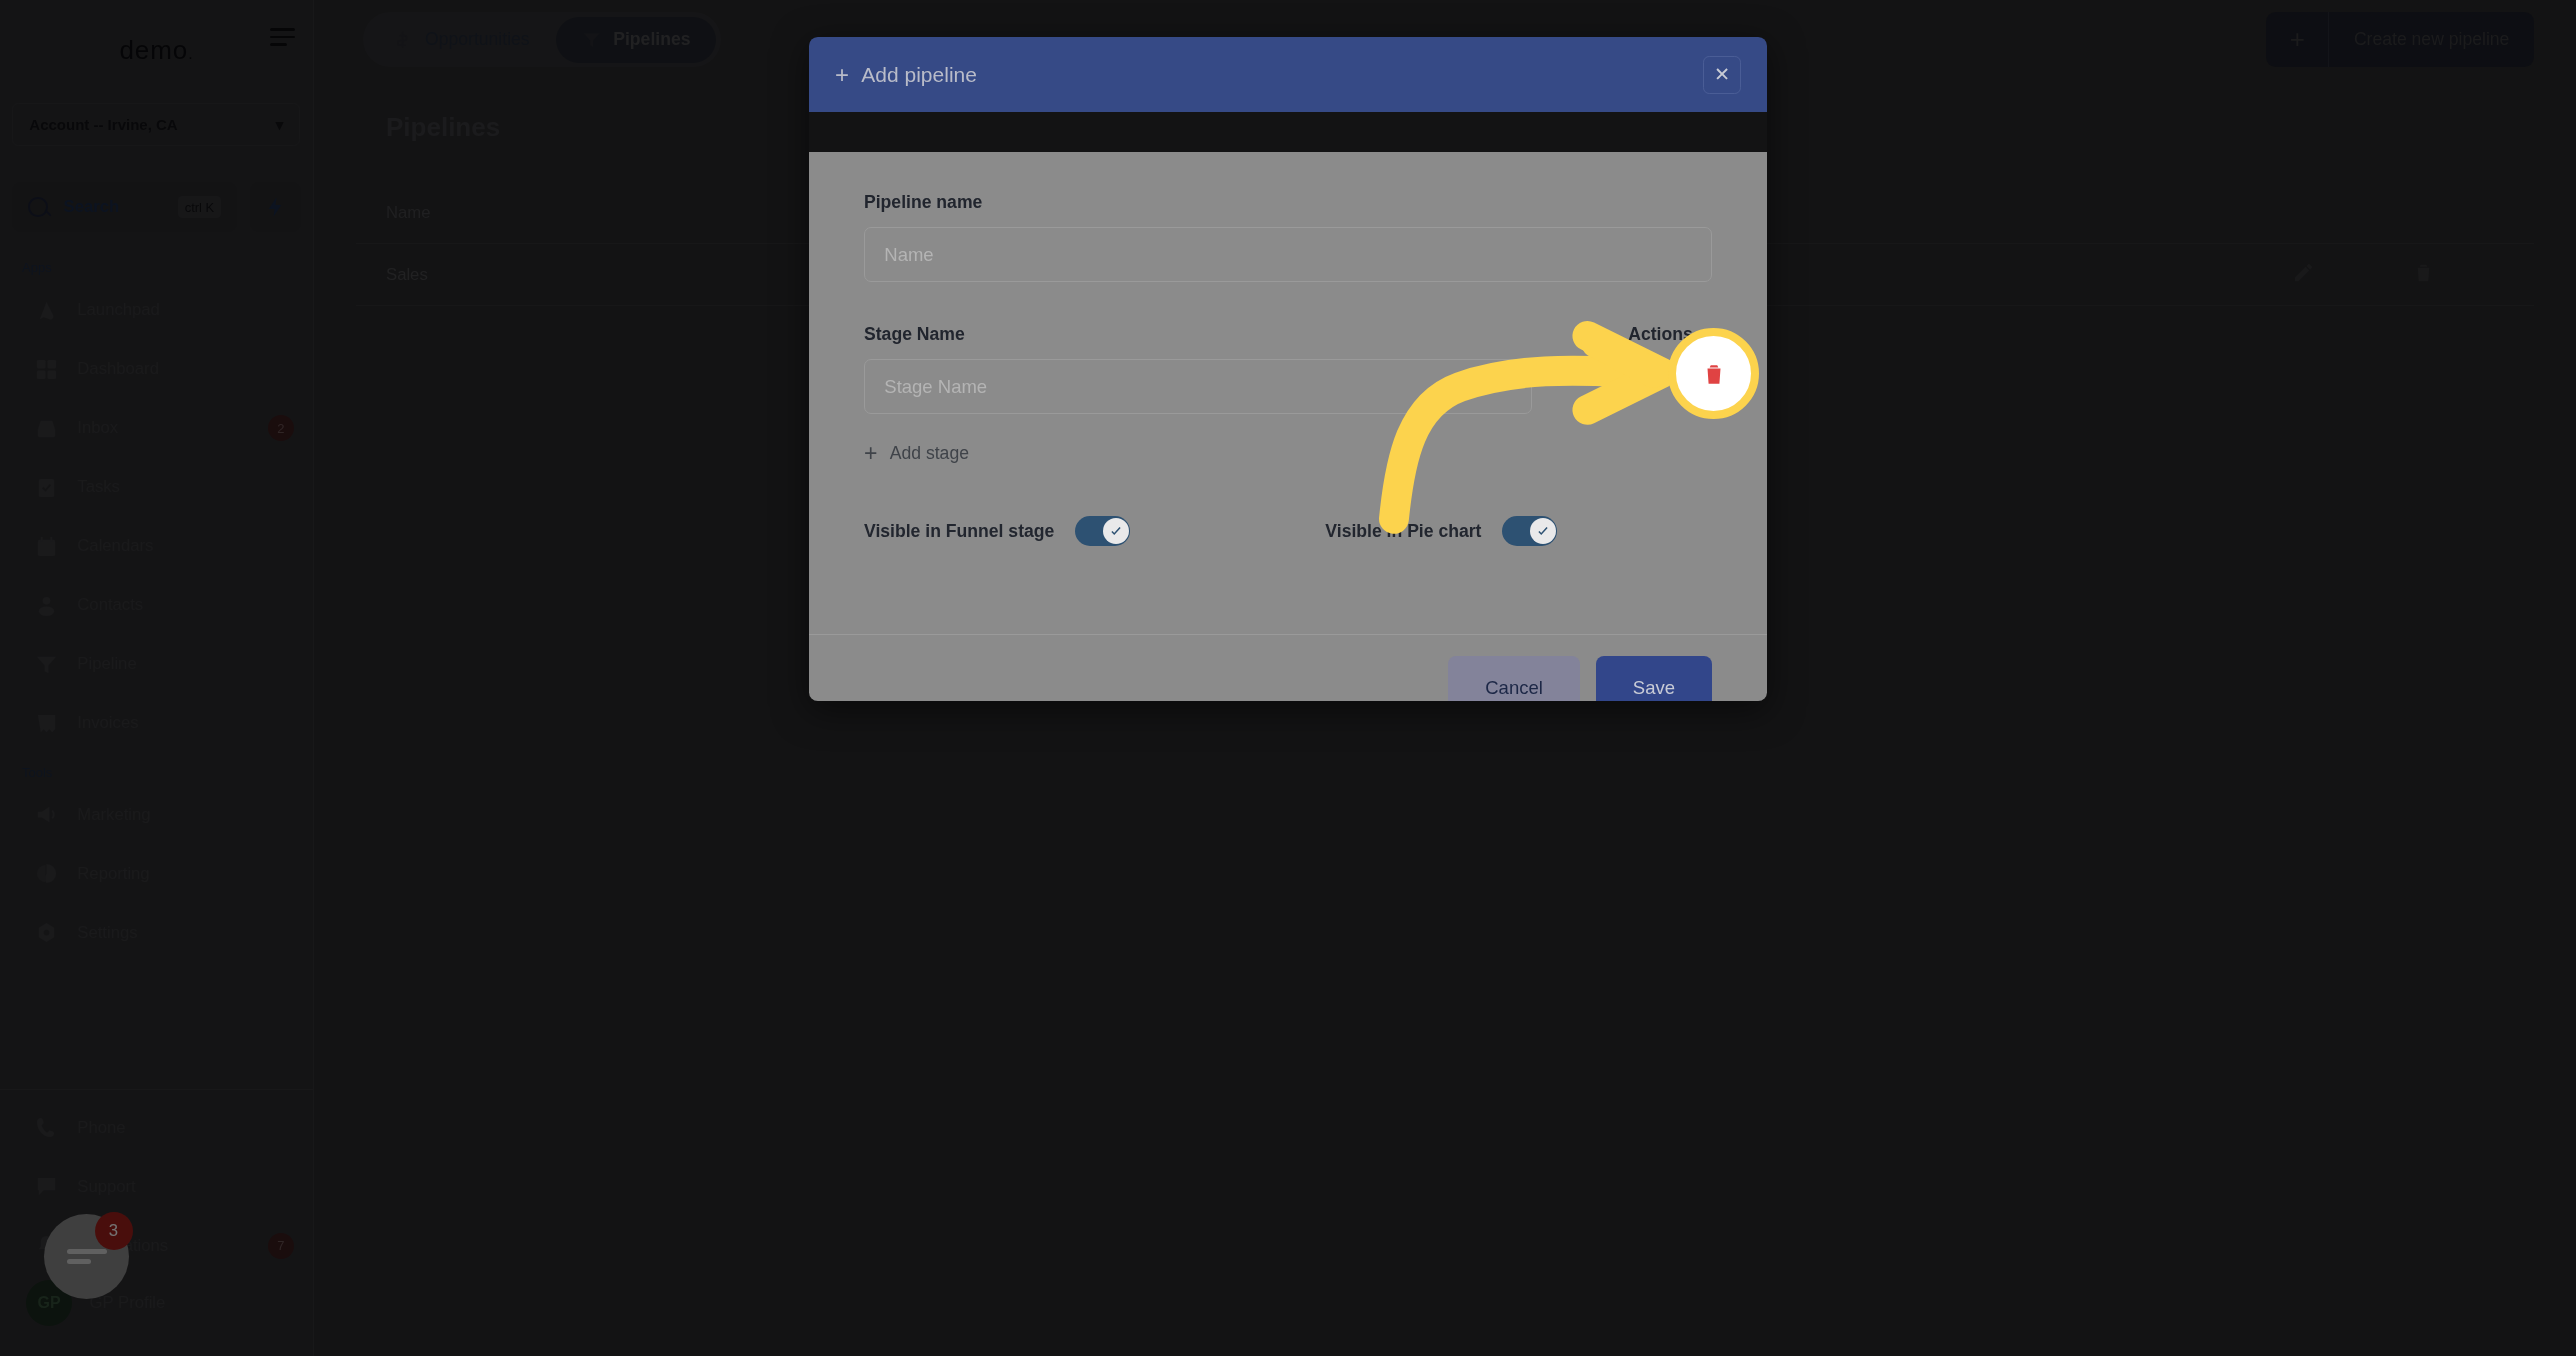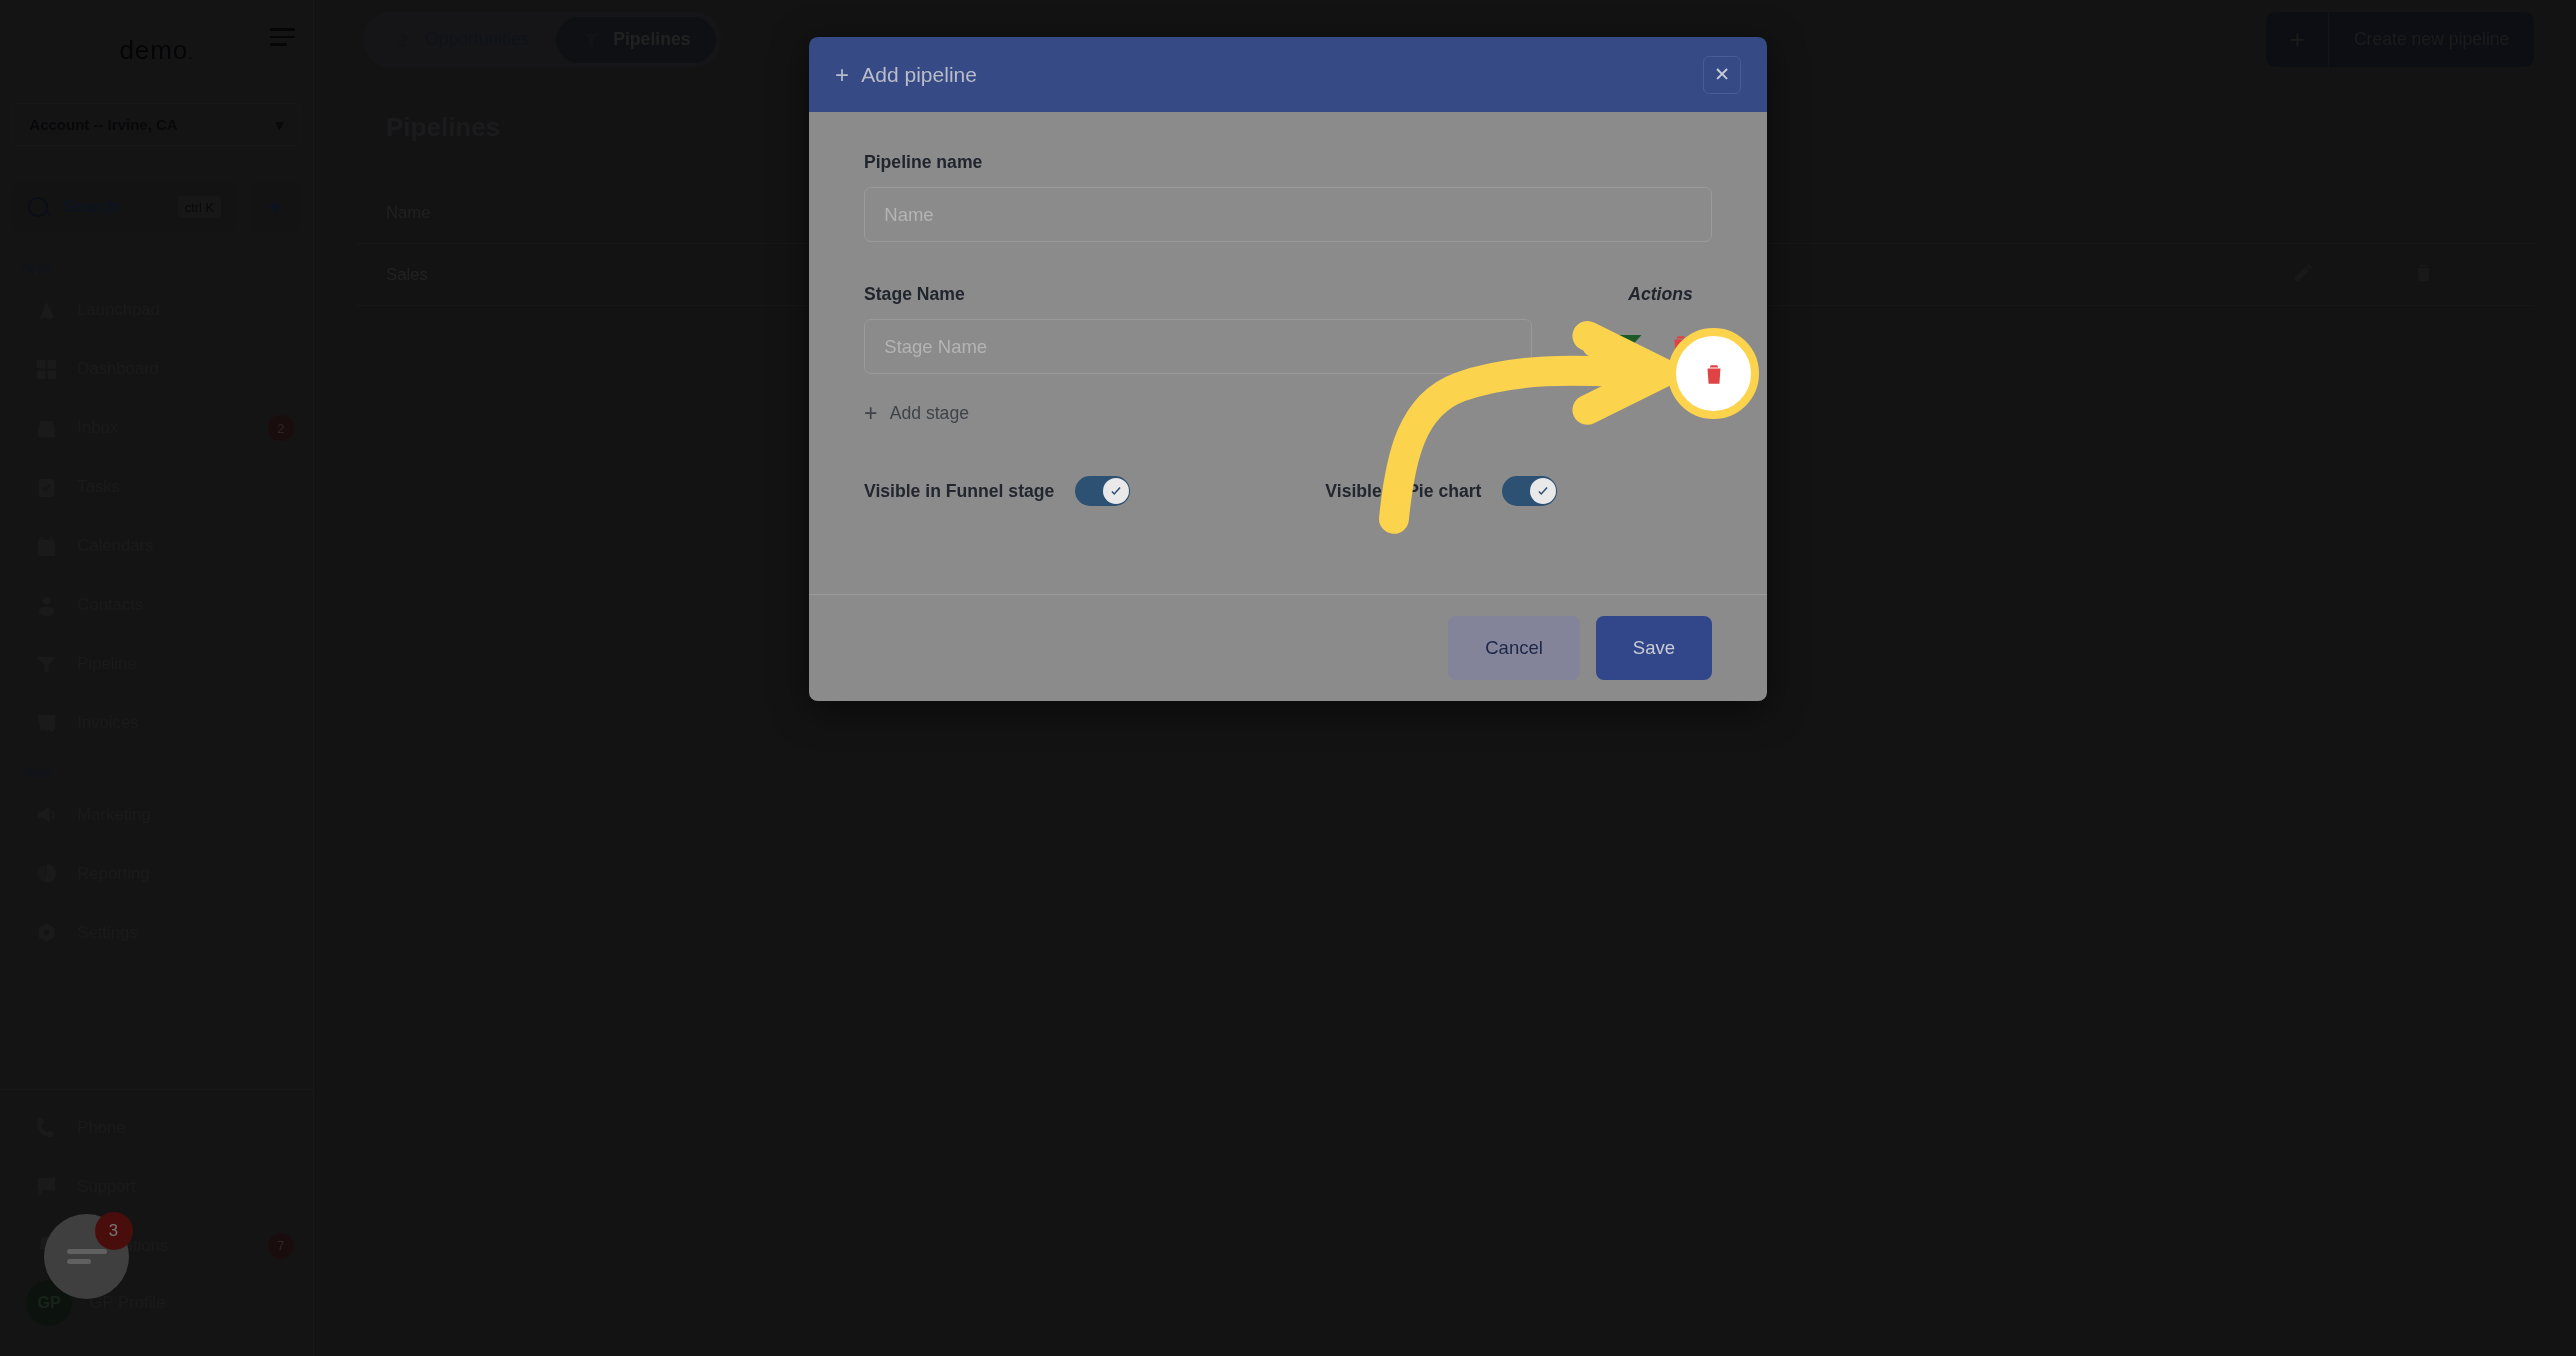--- a/index.html
+++ b/index.html
@@ -136,31 +136,31 @@
     height: 75px; background: #364a86; display: flex; align-items: center;
     padding: 0 26px; position: relative;
   }
   .modal-title { color: #b9bcc9; font-size: 21px; display: flex; align-items: center; gap: 12.3px; }
   .modal-title .plus { font-size: 24px; font-weight: 300; }
   .modal-close {
     position: absolute; right: 26px; top: 18.5px; width: 38px; height: 38px;
     border: 0.9px solid #4a5d96; border-radius: 6.2px; color: #c9ccd6; font-size: 19.3px;
     display: flex; align-items: center; justify-content: center;
   }
-  .modal-body { background: #8b8b8b; height: 482px; padding: 40px 55px 0; position: relative; }
+  .modal-body { background: #8b8b8b; height: 482px; padding: 40px 55px 0; position: relative; margin-top: 40px; }
   .fld-label { font-size: 17.6px; color: #21252e; font-weight: 700; }
   .fld-input {
     margin-top: 14px; width: 100%; height: 55px; border: 0.9px solid #9a9a9a;
     border-radius: 7px; background: transparent; color: #b6b6b6; font-size: 18.5px;
     padding: 0 19.3px; font-family: "Liberation Sans", sans-serif;
   }
   .fld-input::placeholder { color: #b4b4b4; }
   .stage-header { display: flex; align-items: flex-end; margin-top: 42px; }
   .stage-header .lbl-stage { font-size: 17.6px; color: #21252e; font-weight: 700; }
-  .stage-header .lbl-actions { margin-left: auto; font-size: 17.6px; color: #21252e; font-weight: 700; padding-right: 19.3px; font-style: italic; }
+  .stage-header .lbl-actions { margin-left: auto; font-size: 17.6px; color: #21252e; font-weight: 700; padding-right: 19.3px; }
   .stage-row { display: flex; align-items: center; margin-top: 14px; gap: 0; }
   .stage-input {
     width: 668px; height: 55px; border: 0.9px solid #9a9a9a; border-radius: 7px;
     background: transparent; color: #b6b6b6; font-size: 18.5px; padding: 0 19.3px;
     font-family: "Liberation Sans", sans-serif;
   }
   .stage-input::placeholder { color: #b4b4b4; }
   .stage-actions { margin-left: auto; display: flex; align-items: center; gap: 24.6px; padding-right: 17.6px; }
   .funnel-ic svg { width: 30px; height: 30px; fill: #1d5a2a; }
   .trash-ic svg { width: 26px; height: 28px; fill: #e04343; }

